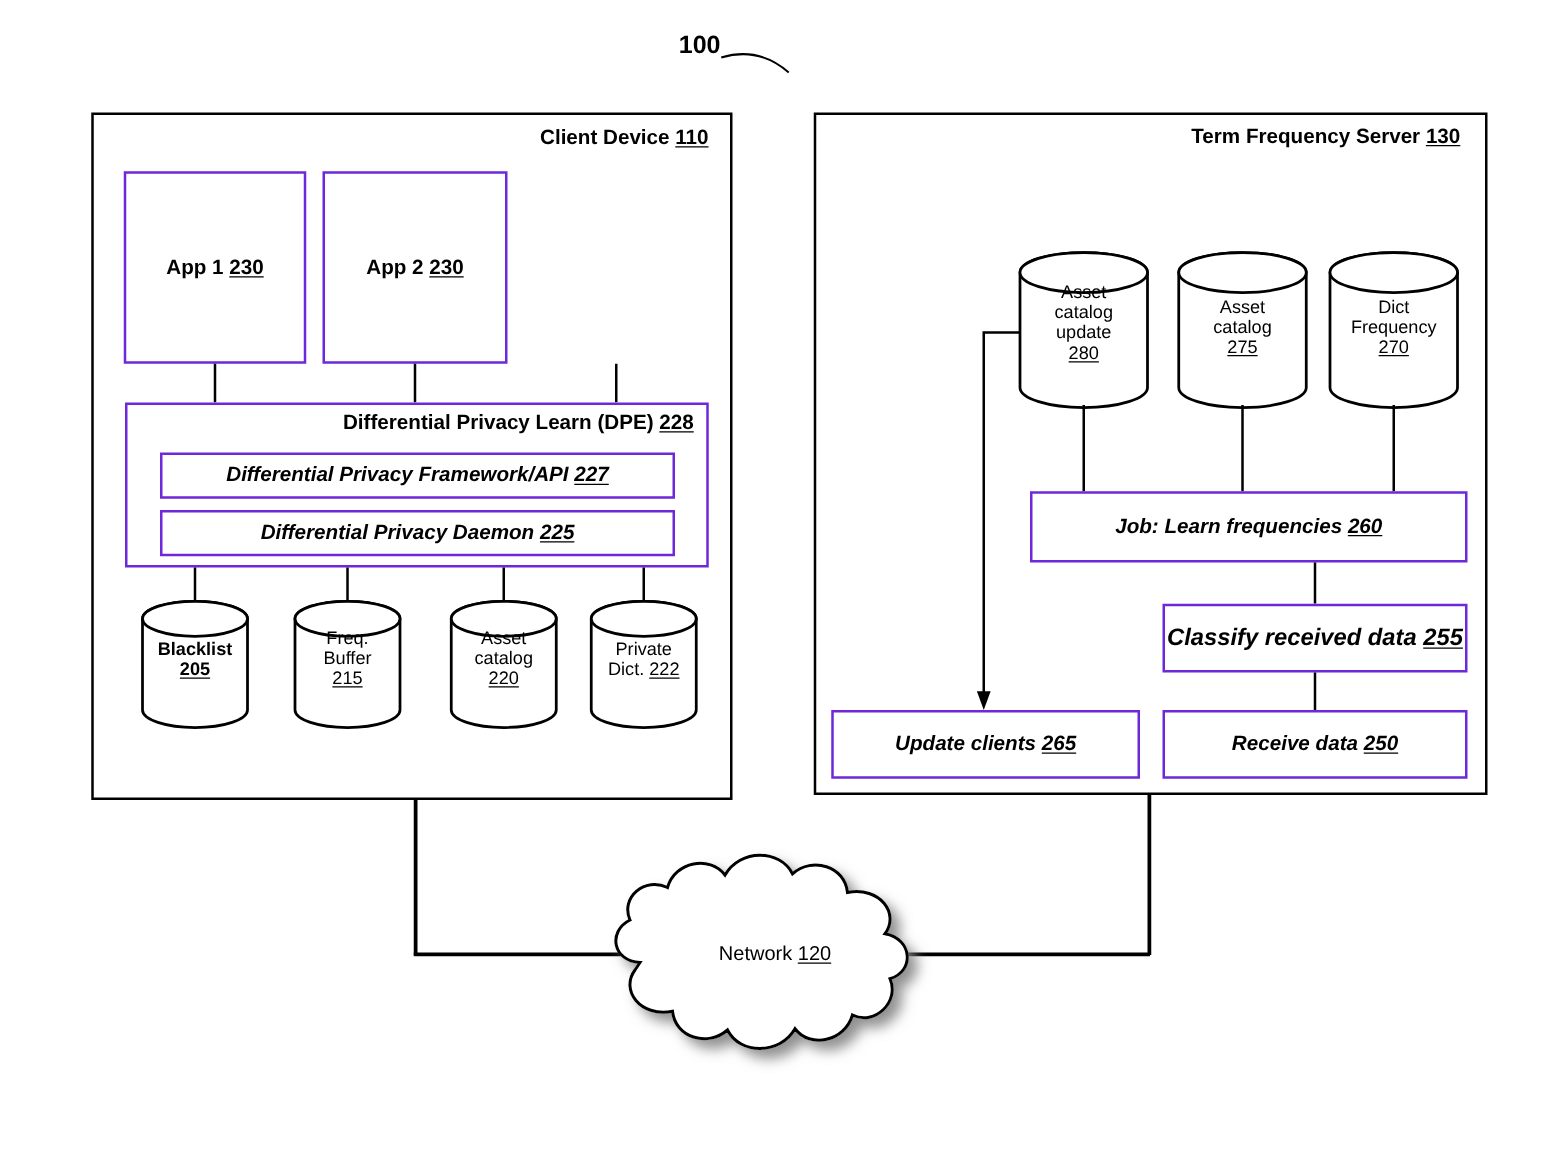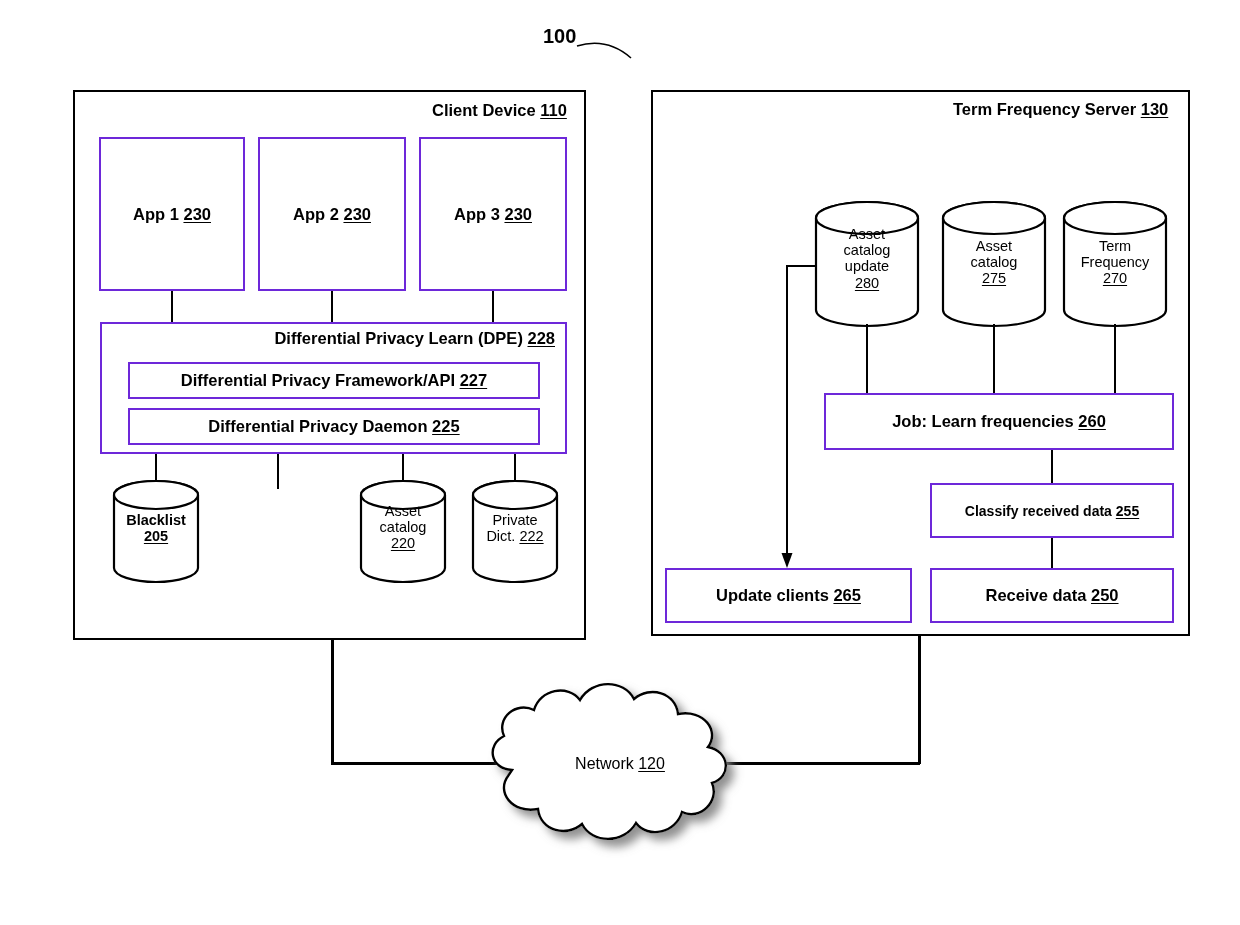--- a/index.html
+++ b/index.html
@@ -4,21 +4,21 @@
 <style>
   html,body{margin:0;padding:0;background:#ffffff;}
   body{width:1240px;height:925px;position:relative;
        font-family:"Liberation Sans","DejaVu Sans",sans-serif;color:#000;}
   .stage{position:absolute;left:0;top:0;width:1240px;height:925px;overflow:hidden;}
 
   
   .panel{position:absolute;border:2.5px solid #000;background:#fff;box-sizing:border-box;}
   .box{position:absolute;border:2px solid #6d28d9;background:#fff;box-sizing:border-box;
        display:flex;align-items:center;justify-content:center;text-align:center;}
-  .box.bold{font-weight:bold;}
+  .box.bold{font-weight:bold;font-style:italic;}
   .panel-title{position:absolute;font-weight:bold;font-size:16.5px;white-space:nowrap;}
   .u{text-decoration:underline;text-underline-offset:2px;}
 
   .line{position:absolute;background:#000;}
   .vline{width:2px;}
 
   .thickline{position:absolute;background:#000;}
   .tv{width:2.5px;}
   .th{height:2.5px;}
 
@@ -62,26 +62,20 @@
       <span>App 1</span>
       <span class="u">230</span>
     </span>
   </div>
   <div class="box appbox" style="left:258px;top:137px;width:148px;height:154px;">
     <span>
       <span>App 2</span>
       <span class="u">230</span>
     </span>
   </div>
-  <div class="box appbox" style="left:419px;top:137px;width:148px;height:154px;">
-    <span>
-      <span>App 3</span>
-      <span class="u">230</span>
-    </span>
-  </div>
 
   <div class="line vline" style="left:171px;top:291px;height:31px;"></div>
   <div class="line vline" style="left:331px;top:291px;height:31px;"></div>
   <div class="line vline" style="left:492px;top:291px;height:31px;"></div>
 
   <div class="box" style="left:100px;top:322px;width:467px;height:132px;display:block;">
     <div class="dpe-title">
       <span>Differential Privacy Learn (DPE)</span>
       <span class="u">228</span>
     </div>
@@ -108,20 +102,31 @@
     <svg width="88" height="105" viewBox="0 0 88 105">
       <path d="M2,16 A42,14 0 0 1 86,16 L86,89 A42,14 0 0 1 2,89 Z" fill="#fff" stroke="#000" stroke-width="2.2"></path>
       <ellipse cx="44" cy="16" rx="42" ry="14" fill="#fff" stroke="#000" stroke-width="2.2"></ellipse>
     </svg>
     <div class="cyl-label" style="top:33px;">
       <div>Blacklist</div>
       <div class="u">205</div>
     </div>
   </div>
 
+  <div class="cyl" style="left:234px;top:479px;width:88px;height:105px;">
+    <svg width="88" height="105" viewBox="0 0 88 105">
+      <path d="M2,16 A42,14 0 0 1 86,16 L86,89 A42,14 0 0 1 2,89 Z" fill="#fff" stroke="#000" stroke-width="2.2"></path>
+      <ellipse cx="44" cy="16" rx="42" ry="14" fill="#fff" stroke="#000" stroke-width="2.2"></ellipse>
+    </svg>
+    <div class="cyl-label" style="top:24px;">
+      <div>Freq.</div>
+      <div>Buffer</div>
+      <div class="u">215</div>
+    </div>
+  </div>
 
   <div class="cyl" style="left:359px;top:479px;width:88px;height:105px;">
     <svg width="88" height="105" viewBox="0 0 88 105">
       <path d="M2,16 A42,14 0 0 1 86,16 L86,89 A42,14 0 0 1 2,89 Z" fill="#fff" stroke="#000" stroke-width="2.2"></path>
       <ellipse cx="44" cy="16" rx="42" ry="14" fill="#fff" stroke="#000" stroke-width="2.2"></ellipse>
     </svg>
     <div class="cyl-label" style="top:24px;">
       <div>Asset</div>
       <div>catalog</div>
       <div class="u">220</div>
@@ -170,40 +175,40 @@
       <div class="u">275</div>
     </div>
   </div>
 
   <div class="cyl" style="left:1062px;top:200px;width:106px;height:128px;">
     <svg width="106" height="128" viewBox="0 0 106 128">
       <path d="M2,18 A51,16 0 0 1 104,18 L104,110 A51,16 0 0 1 2,110 Z" fill="#fff" stroke="#000" stroke-width="2.2"></path>
       <ellipse cx="53" cy="18" rx="51" ry="16" fill="#fff" stroke="#000" stroke-width="2.2"></ellipse>
     </svg>
     <div class="cyl-label" style="top:38px;">
-      <div>Term</div>
+      <div>Dict</div>
       <div>Frequency</div>
       <div class="u">270</div>
     </div>
   </div>
 
   <div class="line vline" style="left:866px;top:324px;height:70px;"></div>
   <div class="line vline" style="left:993px;top:324px;height:70px;"></div>
   <div class="line vline" style="left:1114px;top:324px;height:70px;"></div>
 
   <div class="box bold" style="left:824px;top:393px;width:350px;height:57px;font-size:16.5px;">
     <span>
       <span>Job: Learn frequencies</span>
       <span class="u">260</span>
     </span>
   </div>
 
   <div class="line vline" style="left:1051px;top:450px;height:33px;"></div>
 
-  <div class="box bold" style="left:930px;top:483px;width:244px;height:55px;font-size:14px;">
+  <div class="box bold" style="left:930px;top:483px;width:244px;height:55px;font-size:19px;">
     <span>
       <span>Classify received data</span>
       <span class="u">255</span>
     </span>
   </div>
 
   <div class="line vline" style="left:1051px;top:538px;height:30px;"></div>
 
   <div class="box bold" style="left:930px;top:568px;width:244px;height:55px;font-size:16.5px;text-align:right;">
     <span>

